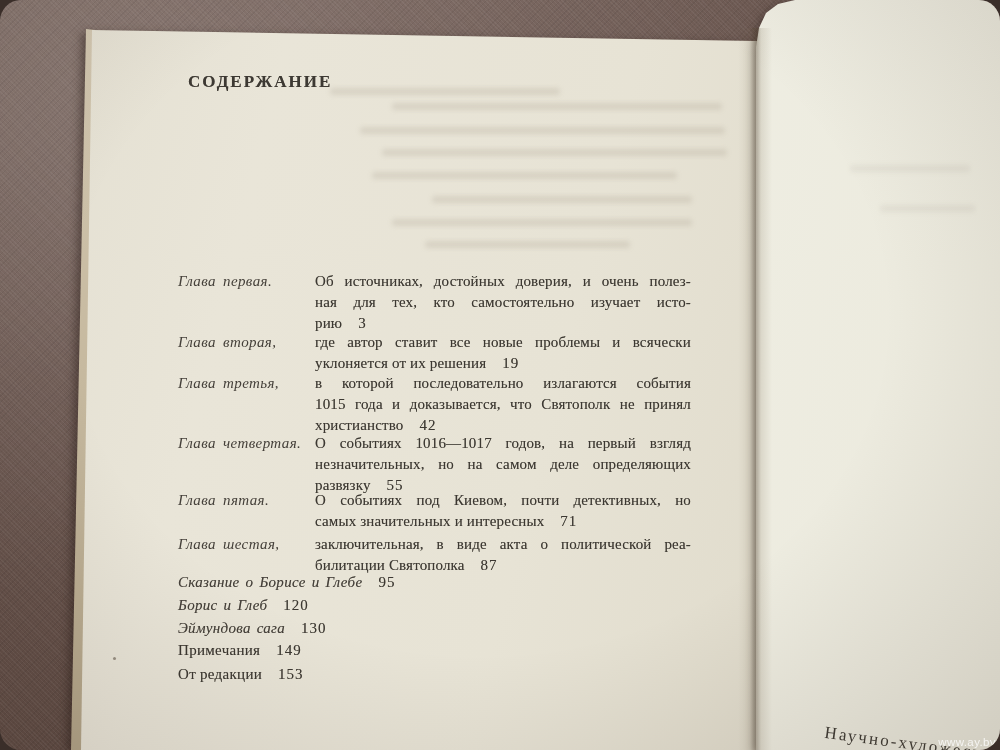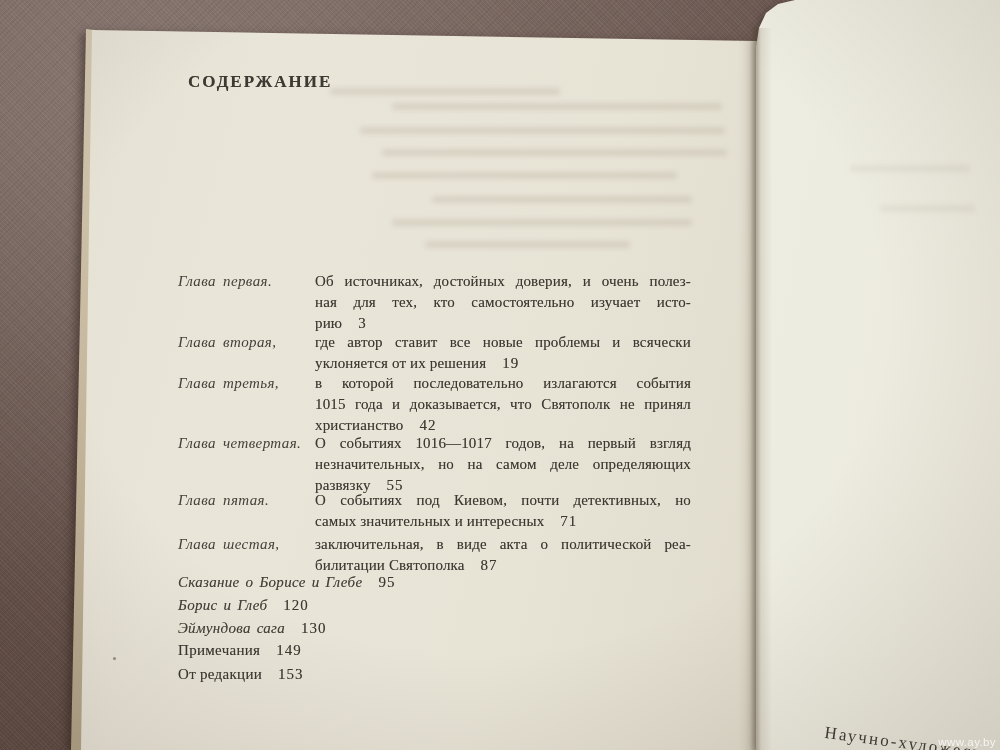--- a/index.html
+++ b/index.html
@@ -2,20 +2,21 @@
 <html><head>
 <meta charset="utf-8">
 <style>
   html,body{margin:0;padding:0;background:#3a2e29;}
   .photo{
     position:relative;width:1000px;height:750px;overflow:hidden;
     font-family:"Liberation Serif", serif;
     background:
       radial-gradient(ellipse at 12% 14%, rgba(255,255,255,0.12), transparent 55%),
       linear-gradient(155deg,#7d6a63 0%, #6a564f 35%, #5e4a43 65%, #4e3b35 100%);
+    border-radius: 21px;
   }
   .fabric-weave{
     position:absolute;inset:0;pointer-events:none;
     background:
       repeating-linear-gradient(45deg, rgba(255,255,255,0.05) 0 1px, rgba(0,0,0,0.0) 1px 3px),
       repeating-linear-gradient(135deg, rgba(0,0,0,0.06) 0 1px, rgba(0,0,0,0.0) 1px 4px);
   }
   .page-wrap{position:absolute;inset:0;}
   .lp-shadow{filter:drop-shadow(-4px 3px 5px rgba(30,18,14,0.45));}
   .rp-shadow{filter:drop-shadow(-3px 2px 4px rgba(30,18,14,0.35));}

